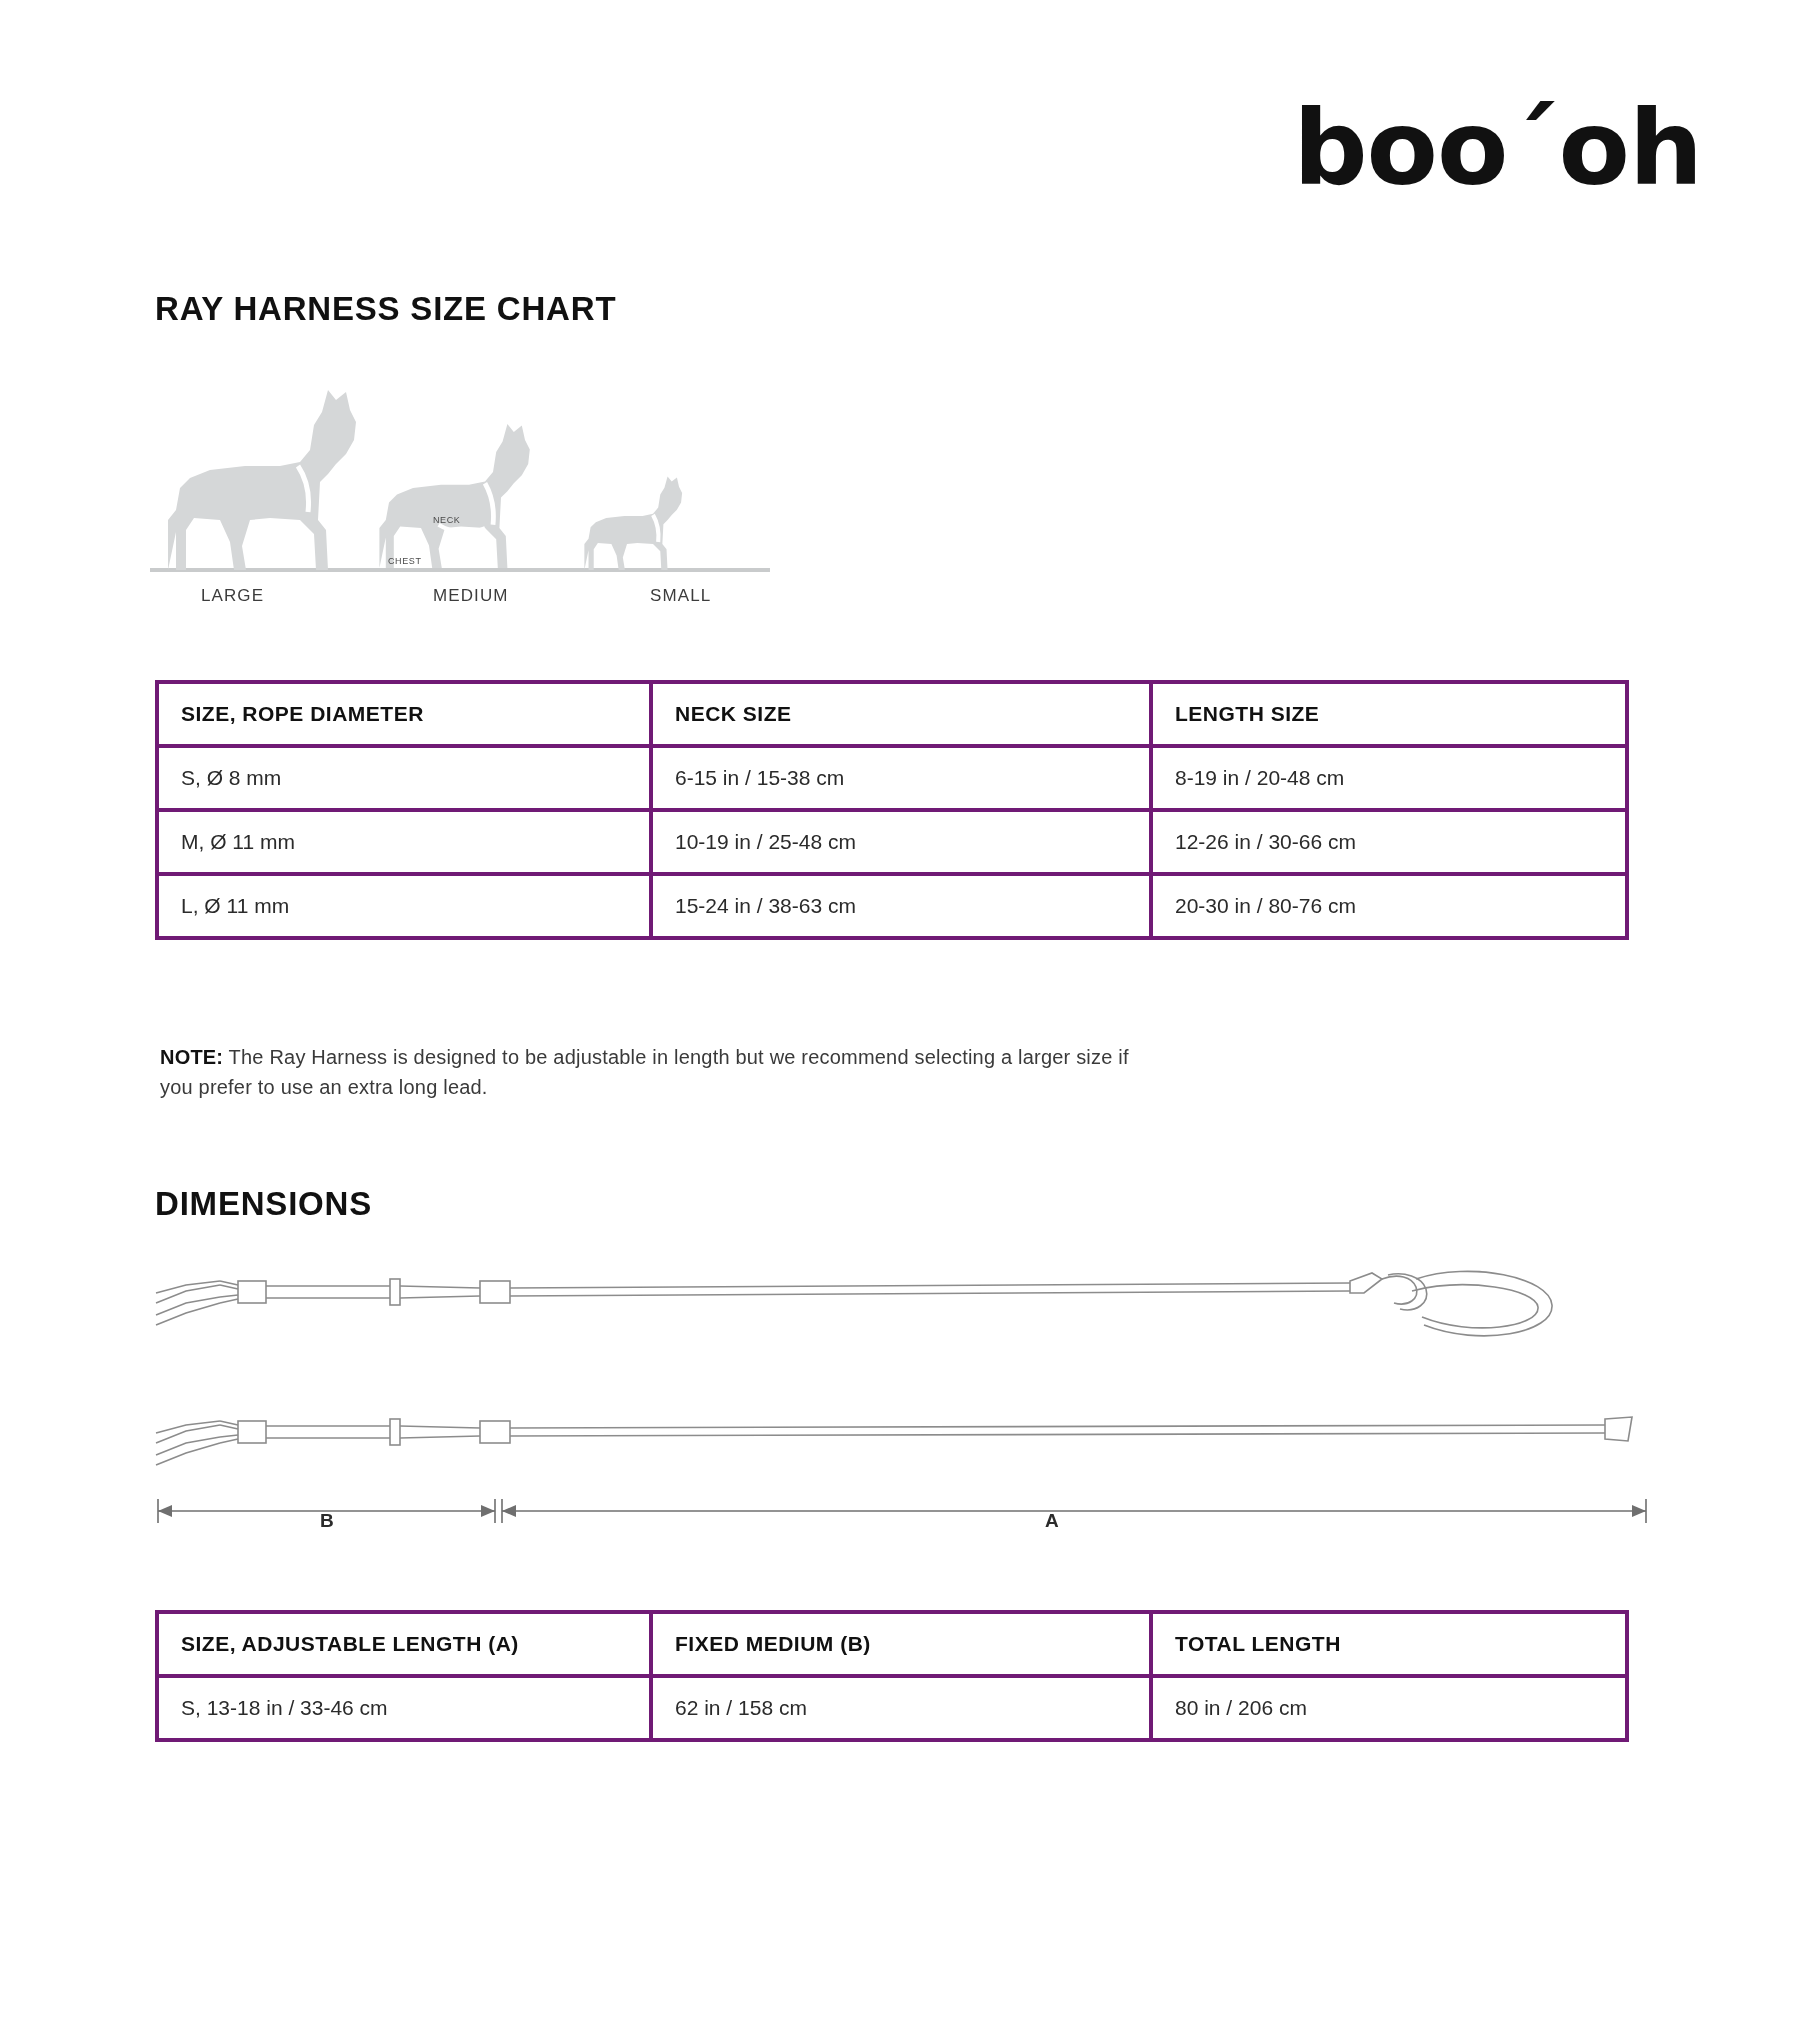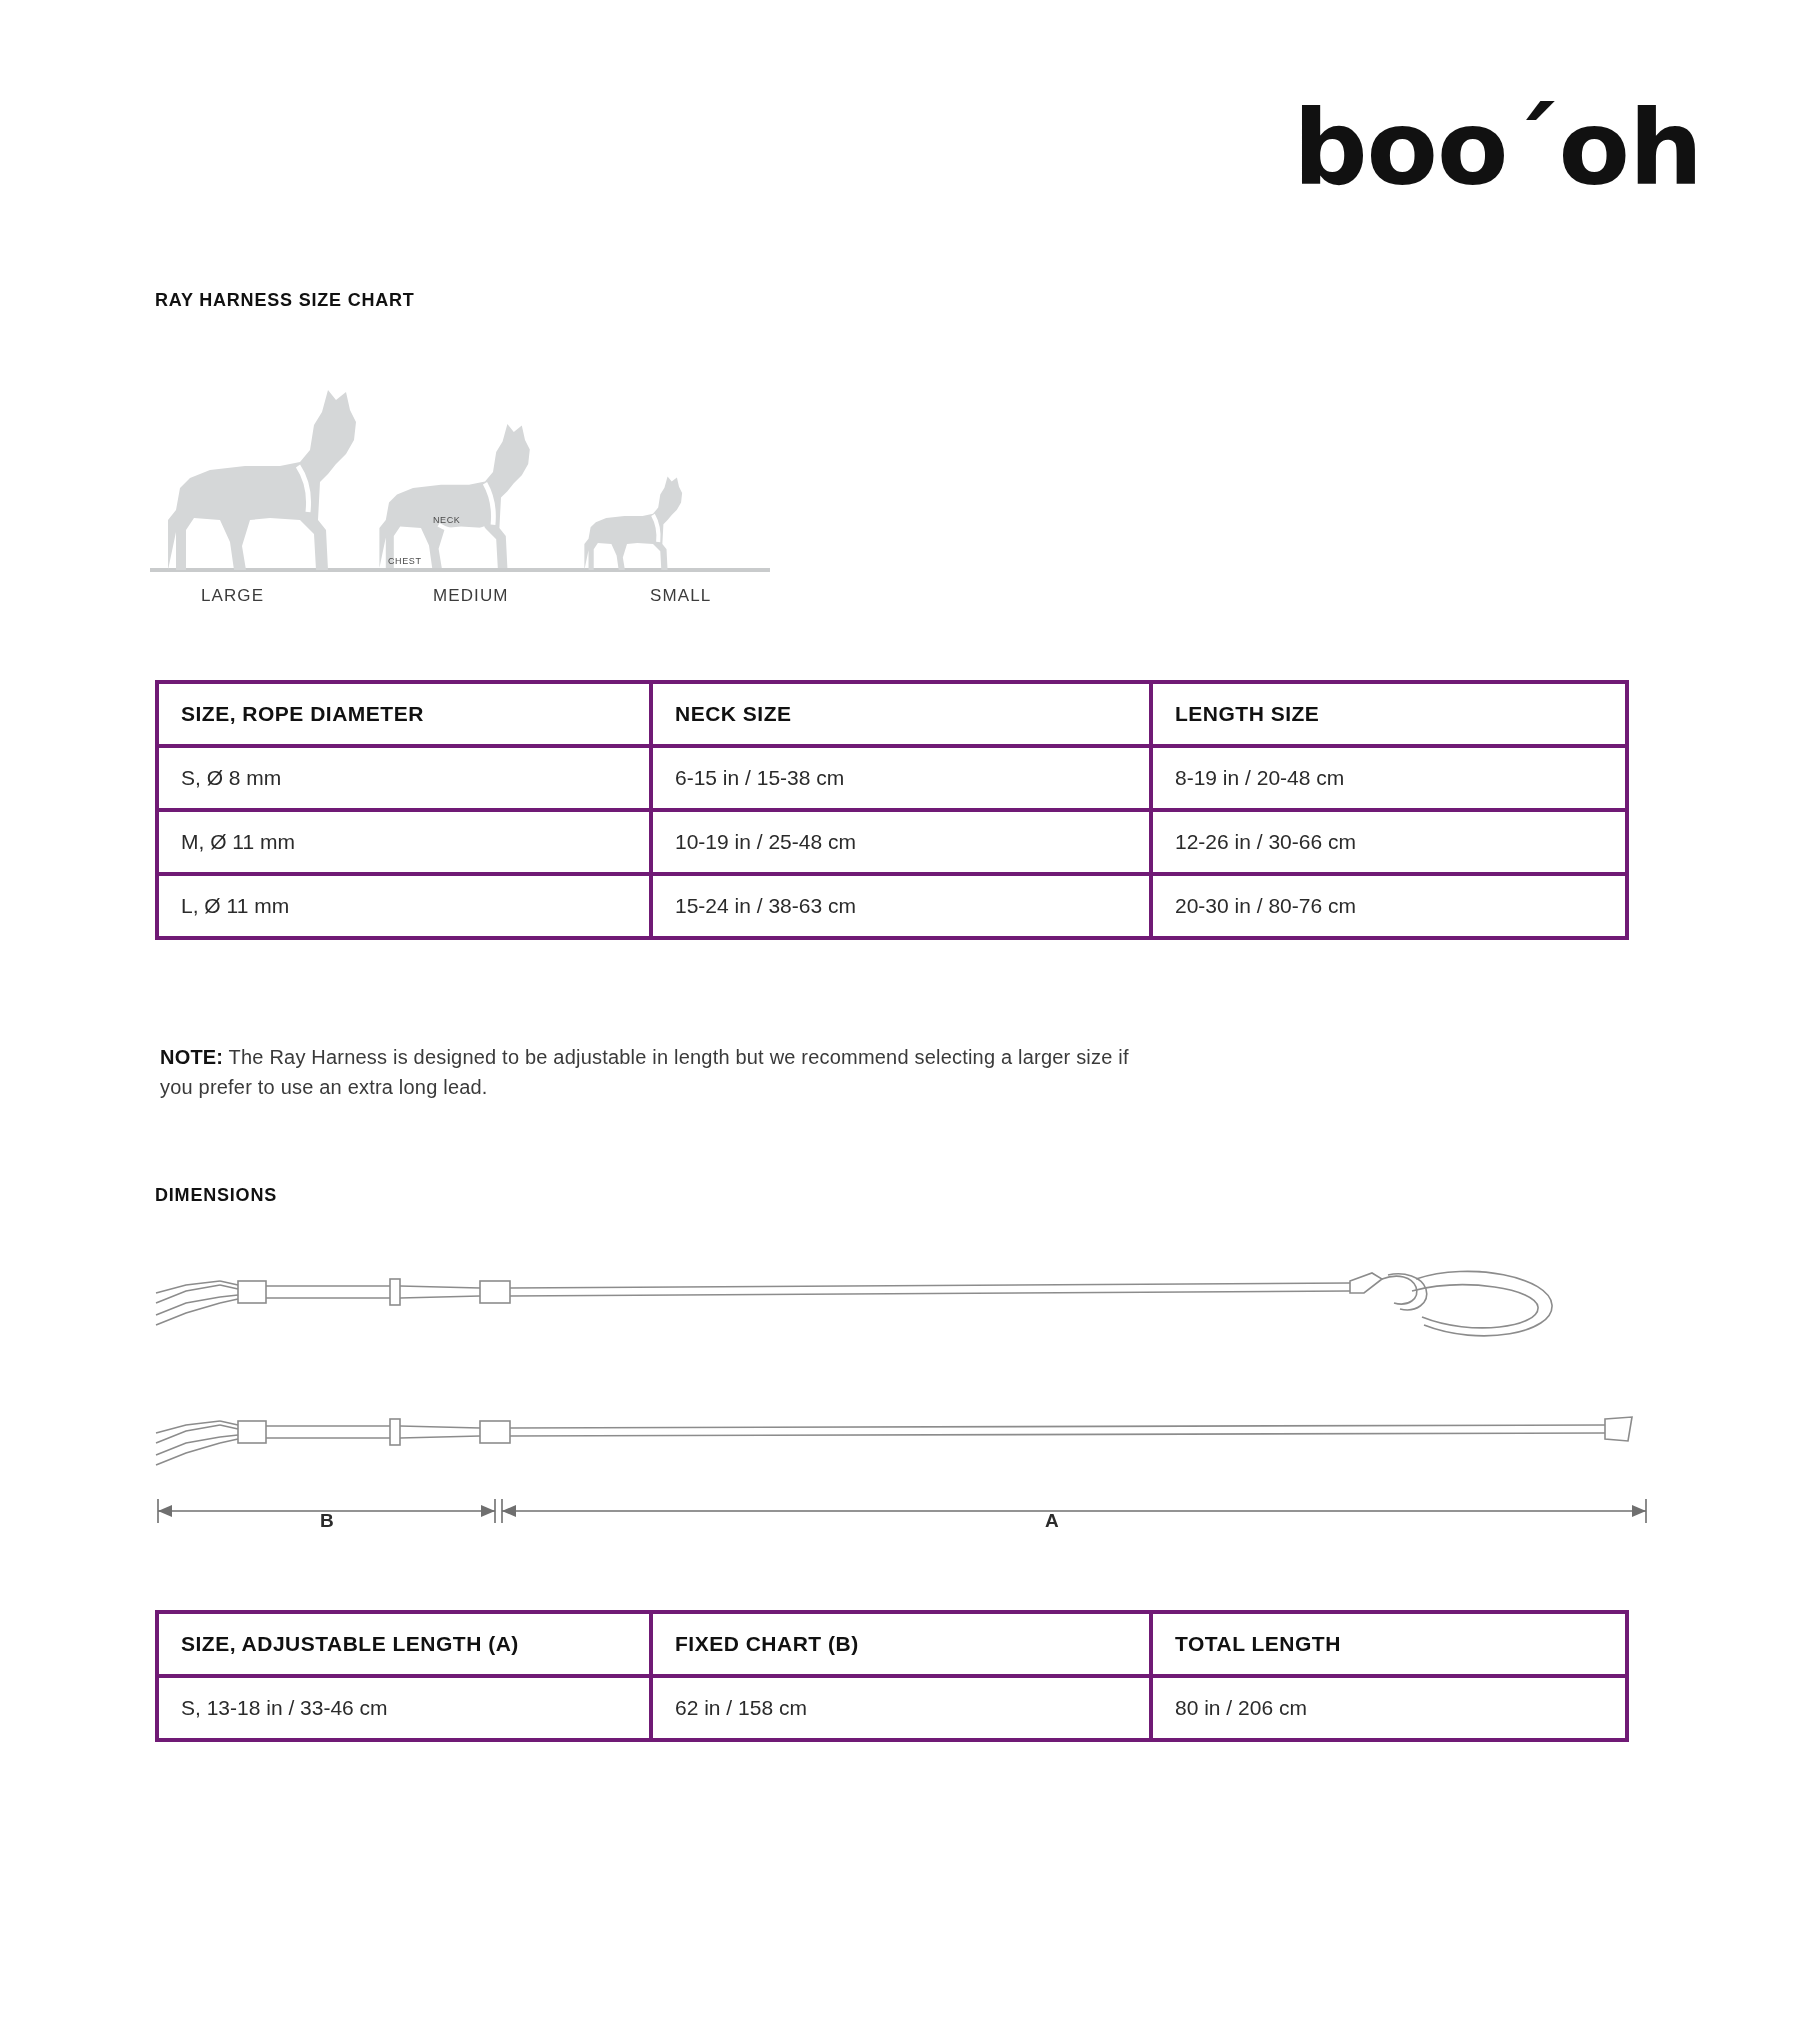--- a/index.html
+++ b/index.html
@@ -32,21 +32,21 @@
     font-family: "DejaVu Sans", sans-serif;
     font-size: 104px;
     font-weight: 700;
     letter-spacing: -1px;
     color: #111111;
     line-height: 1;
   }
 
   
   .section-title {
-    font-size: 18px;
+    font-size: 33px;
     font-weight: 700;
     letter-spacing: 0.8px;
     color: #111111;
     text-transform: uppercase;
   }
 
   #size-chart-title {
     position: absolute;
     left: 155px;
     top: 290px;
@@ -332,21 +332,21 @@
 
   <table class="chart" id="dim-table">
     <colgroup>
         <col class="c1">
         <col class="c2">
         <col class="c3">
       </colgroup>
     <thead>
       <tr>
         <th>SIZE, ADJUSTABLE LENGTH (A)</th>
-        <th>FIXED CHART (B)</th>
+        <th>FIXED MEDIUM (B)</th>
         <th>TOTAL LENGTH</th>
       </tr>
     </thead>
     <tbody>
       <tr>
         <td>S, 13-18 in / 33-46 cm</td>
         <td>62 in / 158 cm</td>
         <td>80 in / 206 cm</td>
       </tr>
     </tbody>

